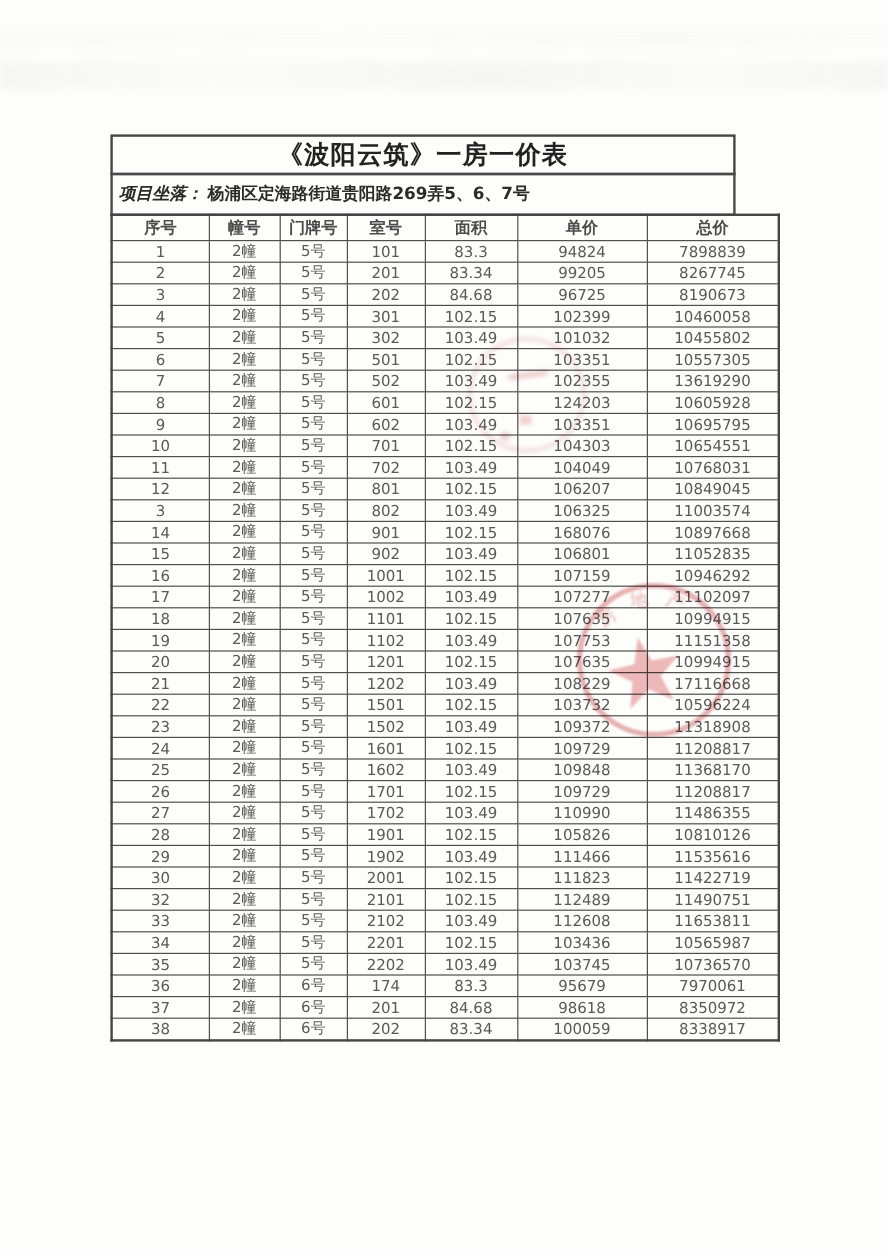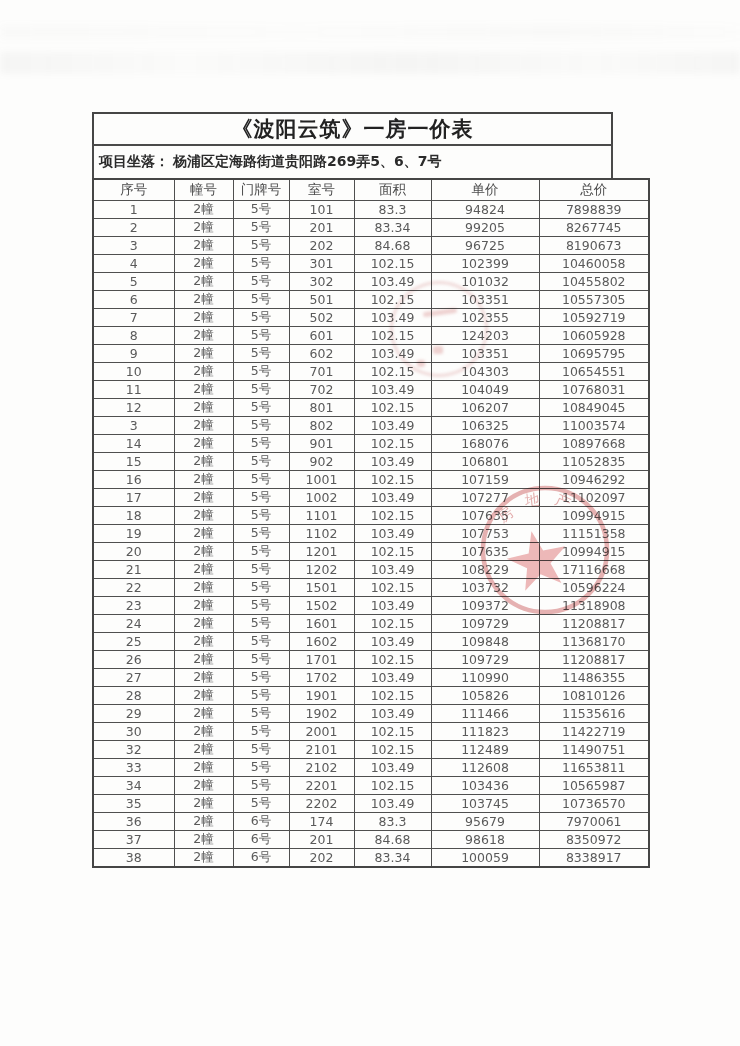--- a/index.html
+++ b/index.html
@@ -35,36 +35,36 @@
     font-size:21px; font-weight:bold; color:#222;
     letter-spacing:1px; white-space:nowrap;
   }
   .loc-box {
     border:2px solid #4a4a4a; margin-top:-2px;
     height:36px;
     display:flex; align-items:center;
     padding-left:5px;
     font-size:14px; font-weight:bold; color:#2b2b2b;
   }
-  .loc-label { margin-right:4px; }
+  .loc-label { margin-right:4px;font-style:italic; }
 
   table.price-table {
     margin-top:-2px;
     width:556px;
     border-collapse:collapse;
     table-layout:fixed;
     border:2px solid #454545;
   }
   .price-table th, .price-table td {
     border:1.5px solid #4f4f4f;
     text-align:center; vertical-align:middle;
     white-space:nowrap; overflow:hidden;
   }
   .price-table th {
-    height:21px; font-size:13.5px; font-weight:normal; color:#4c4c4c;
+    height:21px; font-size:13.5px; font-weight:bold; color:#4c4c4c;
   }
   .price-table td {
     height:17.6px; font-size:12.5px; color:#5a5a5a;
   }
 
   
   .stamp { position:absolute; pointer-events:none; mix-blend-mode:multiply; }
   .stamp-main {
     left:477px; top:482px; width:136px; height:136px;
     filter:blur(.7px); opacity:.9;
@@ -170,21 +170,21 @@
           <td>103351</td>
           <td>10557305</td>
         </tr>
         <tr>
           <td>7</td>
           <td>2幢</td>
           <td>5号</td>
           <td>502</td>
           <td>103.49</td>
           <td>102355</td>
-          <td>10592719</td>
+          <td>13619290</td>
         </tr>
         <tr>
           <td>8</td>
           <td>2幢</td>
           <td>5号</td>
           <td>601</td>
           <td>102.15</td>
           <td>124203</td>
           <td>10605928</td>
         </tr>

